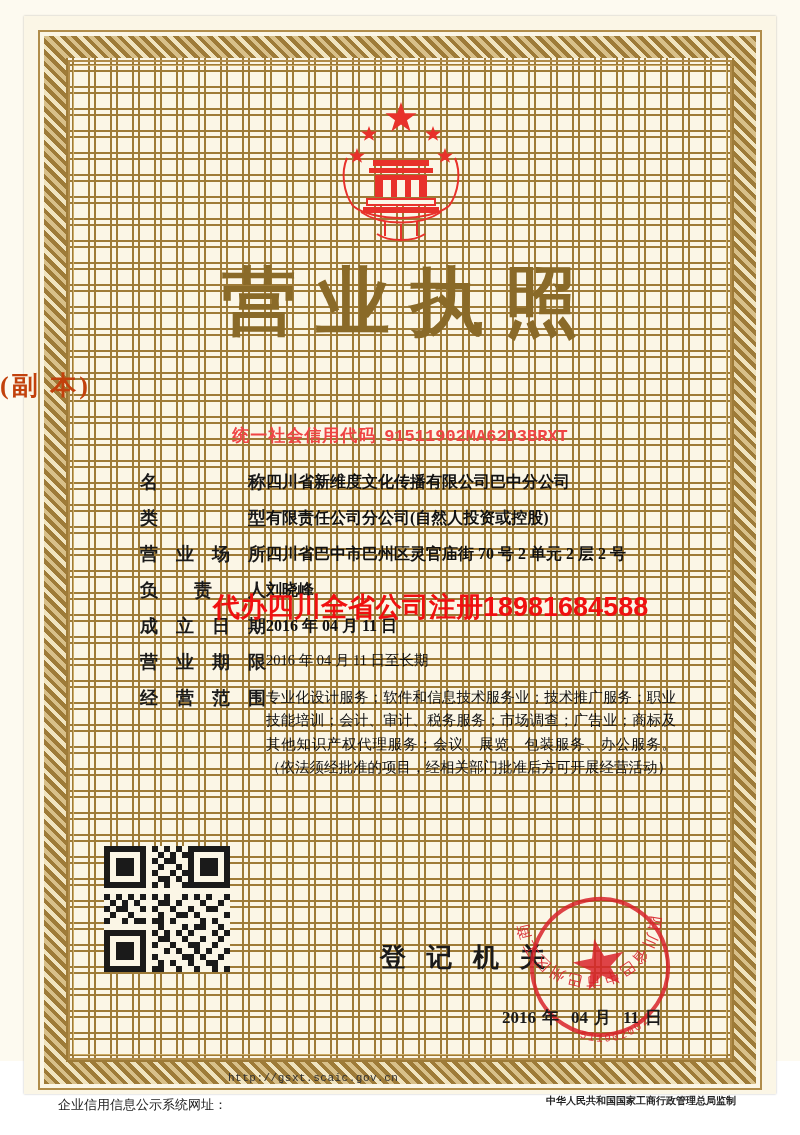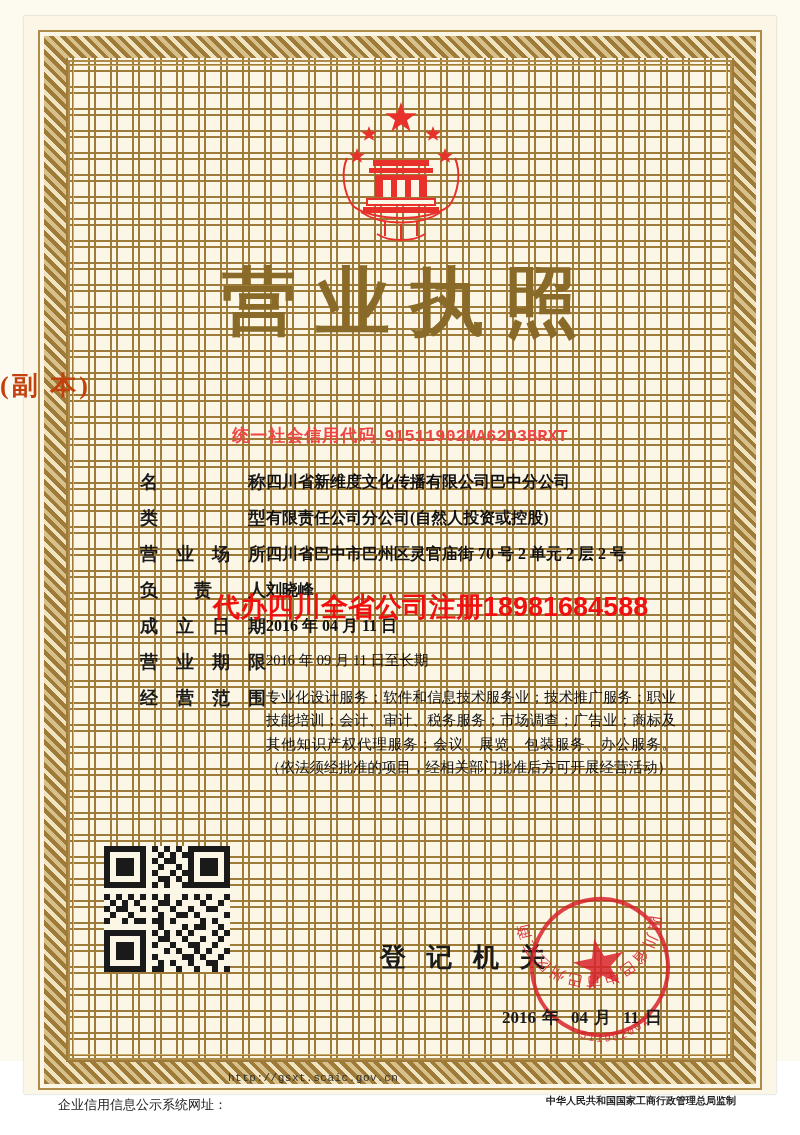--- a/index.html
+++ b/index.html
@@ -385,21 +385,21 @@
       <div class="field-value">2016 年 04 月 11 日</div>
     </div>
 
     <div class="field-row">
       <div class="field-label">
         <span>营</span>
         <span>业</span>
         <span>期</span>
         <span>限</span>
       </div>
-      <div class="field-value small">2016 年 09 月 11 日至长期</div>
+      <div class="field-value small">2016 年 04 月 11 日至长期</div>
     </div>
 
     <div class="field-row">
       <div class="field-label">
         <span>经</span>
         <span>营</span>
         <span>范</span>
         <span>围</span>
       </div>
       <div class="field-value scope">专业化设计服务；软件和信息技术服务业；技术推广服务；职业技能培训；会计、审计、税务服务；市场调查；广告业；商标及其他知识产权代理服务；会议、展览、包装服务、办公服务。（依法须经批准的项目，经相关部门批准后方可开展经营活动）</div>

